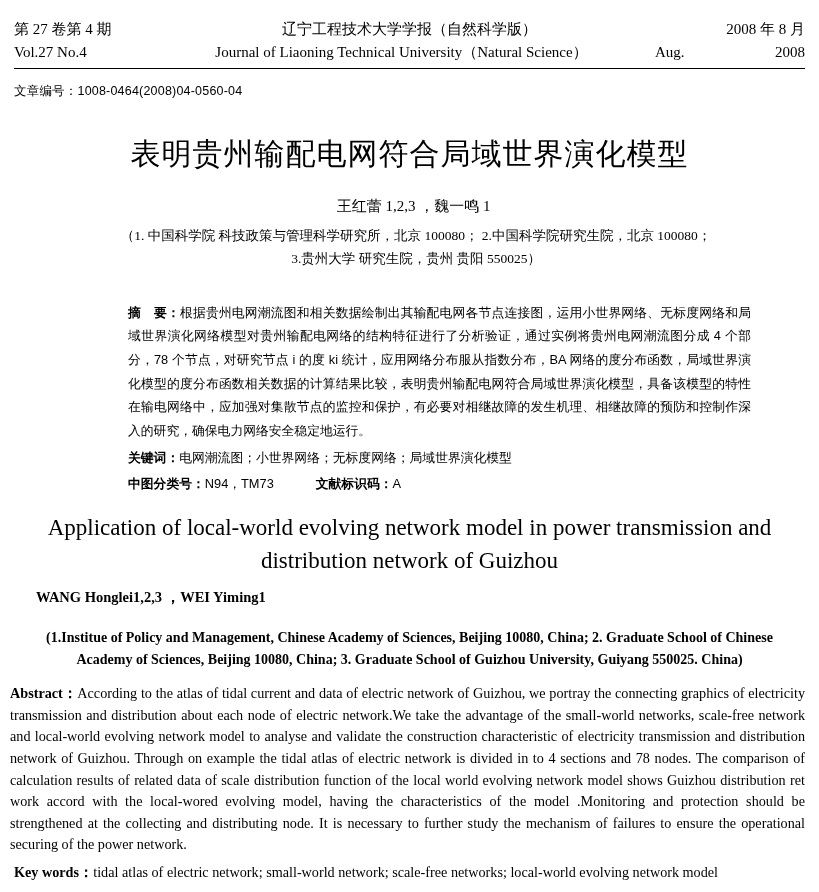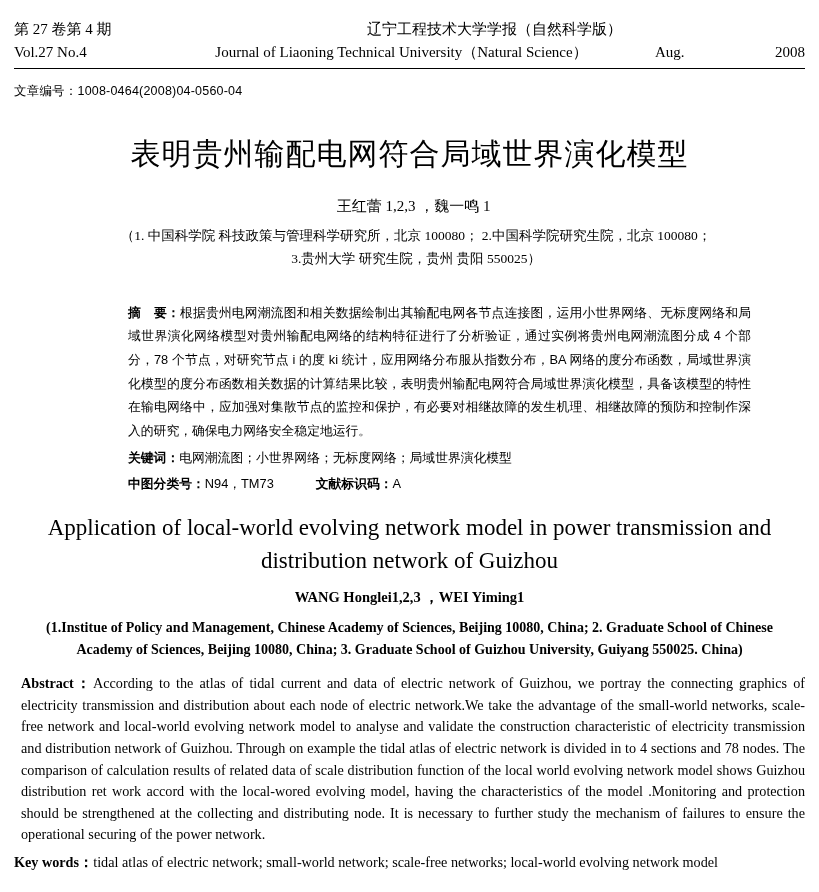--- a/index.html
+++ b/index.html
@@ -97,35 +97,36 @@
 
   
   .en-title {
     margin: 16px 24px 0 24px;
     text-align: center;
     font-size: 23px;
     line-height: 1.45;
   }
   .en-authors {
     margin: 10px 0 0 0;
-    text-align: center;
+    text-align: left;
     font-size: 14.5px;
     font-weight: bold;
+    padding-left: 36px;
   }
   .en-affil {
-    margin: 10px 40px 0 40px;
+    margin: 20px 40px 0 40px;
     text-align: center;
     font-size: 14px;
     font-weight: bold;
     line-height: 1.6;
   }
 
   
   .en-abs {
-    margin: 12px 14px 0 21px;
+    margin: 12px 14px 0 10px;
     font-size: 14.2px;
     line-height: 1.52;
     text-align: justify;
   }
   .en-abs b { font-weight: bold; }
   .en-kw {
     margin: 6px 14px 0 14px;
     font-size: 14.2px;
     line-height: 1.52;
     text-align: justify;
@@ -134,20 +135,21 @@
 </style>
 </head>
 <body>
 
 <div class="page">
 
   <div class="header">
     <div class="header-row first">
       <span class="left">第 27 卷第 4 期</span>
       <span class="center">辽宁工程技术大学学报（自然科学版）</span>
+      <span class="right">2008 年 8 月</span>
     </div>
     <div class="header-row second">
       <span class="left">Vol.27     No.4</span>
       <span class="center">Journal of Liaoning Technical University（Natural Science）</span>
       <span class="right">
         <span>Aug.</span>
         <span>2008</span>
       </span>
     </div>
     <hr class="header-rule">

